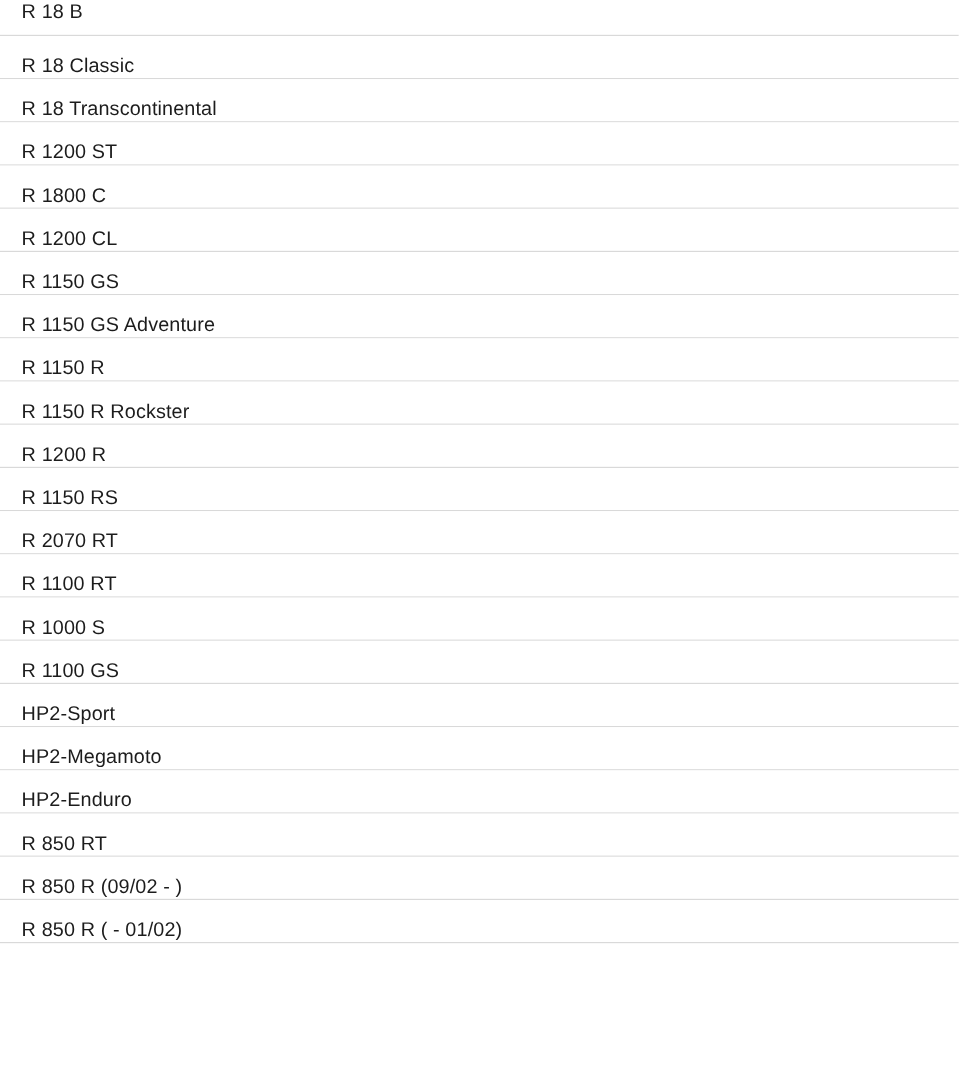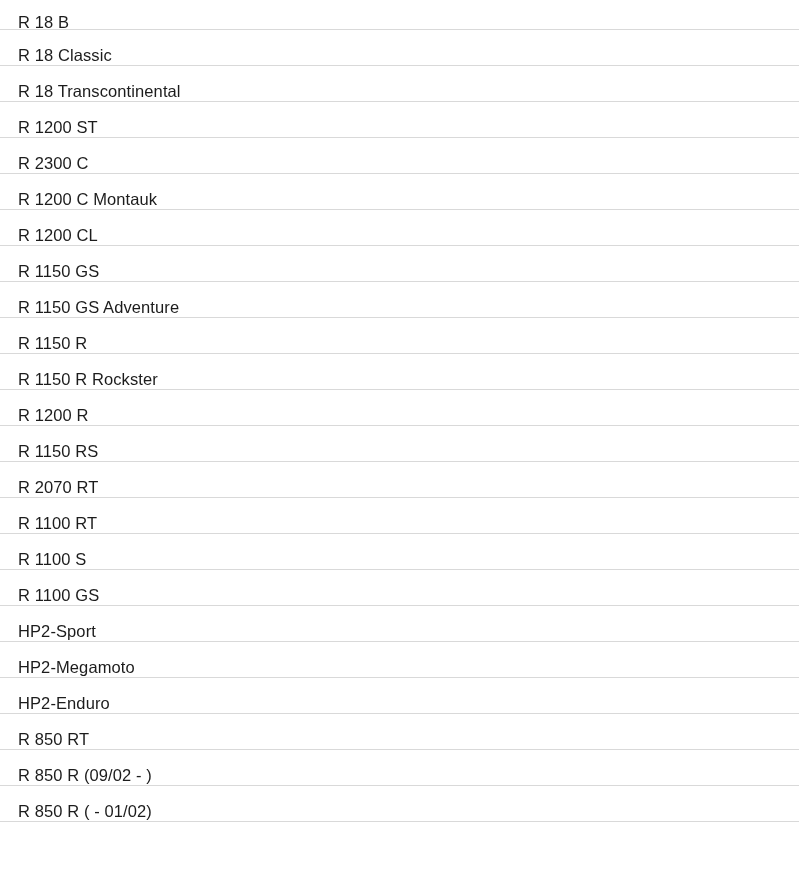--- a/index.html
+++ b/index.html
@@ -35,44 +35,41 @@
     font-weight: 400;
     letter-spacing: 0.1px;
     white-space: nowrap;
   }
   
   .model-row:first-child {
     height: 30px;
     align-items: flex-start;
   }
   .model-row:first-child .model-label {
-    margin-top: 12px;
+    margin-top: 0;
   }
 </style>
 </head>
 <body>
 
 <div class="model-list">
     <div class="model-row">
       <span class="model-label">R 18 B</span>
     </div>
     <div class="model-row">
       <span class="model-label">R 18 Classic</span>
     </div>
     <div class="model-row">
       <span class="model-label">R 18 Transcontinental</span>
     </div>
     <div class="model-row">
       <span class="model-label">R 1200 ST</span>
     </div>
     <div class="model-row">
-      <span class="model-label">R 2300 C</span>
-    </div>
-    <div class="model-row">
-      <span class="model-label">R 1200 C Montauk</span>
+      <span class="model-label">R 1800 C</span>
     </div>
     <div class="model-row">
       <span class="model-label">R 1200 CL</span>
     </div>
     <div class="model-row">
       <span class="model-label">R 1150 GS</span>
     </div>
     <div class="model-row">
       <span class="model-label">R 1150 GS Adventure</span>
     </div>
@@ -88,21 +85,21 @@
     <div class="model-row">
       <span class="model-label">R 1150 RS</span>
     </div>
     <div class="model-row">
       <span class="model-label">R 2070 RT</span>
     </div>
     <div class="model-row">
       <span class="model-label">R 1100 RT</span>
     </div>
     <div class="model-row">
-      <span class="model-label">R 1100 S</span>
+      <span class="model-label">R 1000 S</span>
     </div>
     <div class="model-row">
       <span class="model-label">R 1100 GS</span>
     </div>
     <div class="model-row">
       <span class="model-label">HP2-Sport</span>
     </div>
     <div class="model-row">
       <span class="model-label">HP2-Megamoto</span>
     </div>

